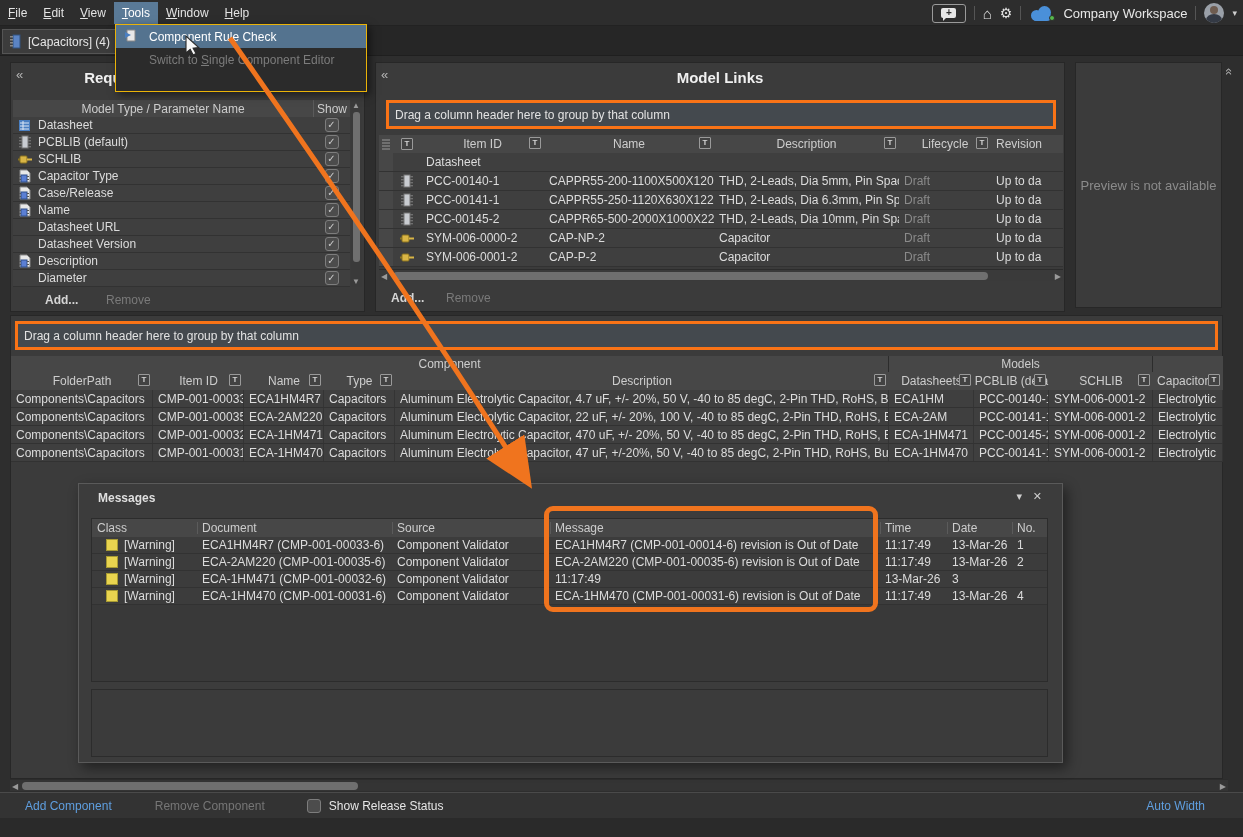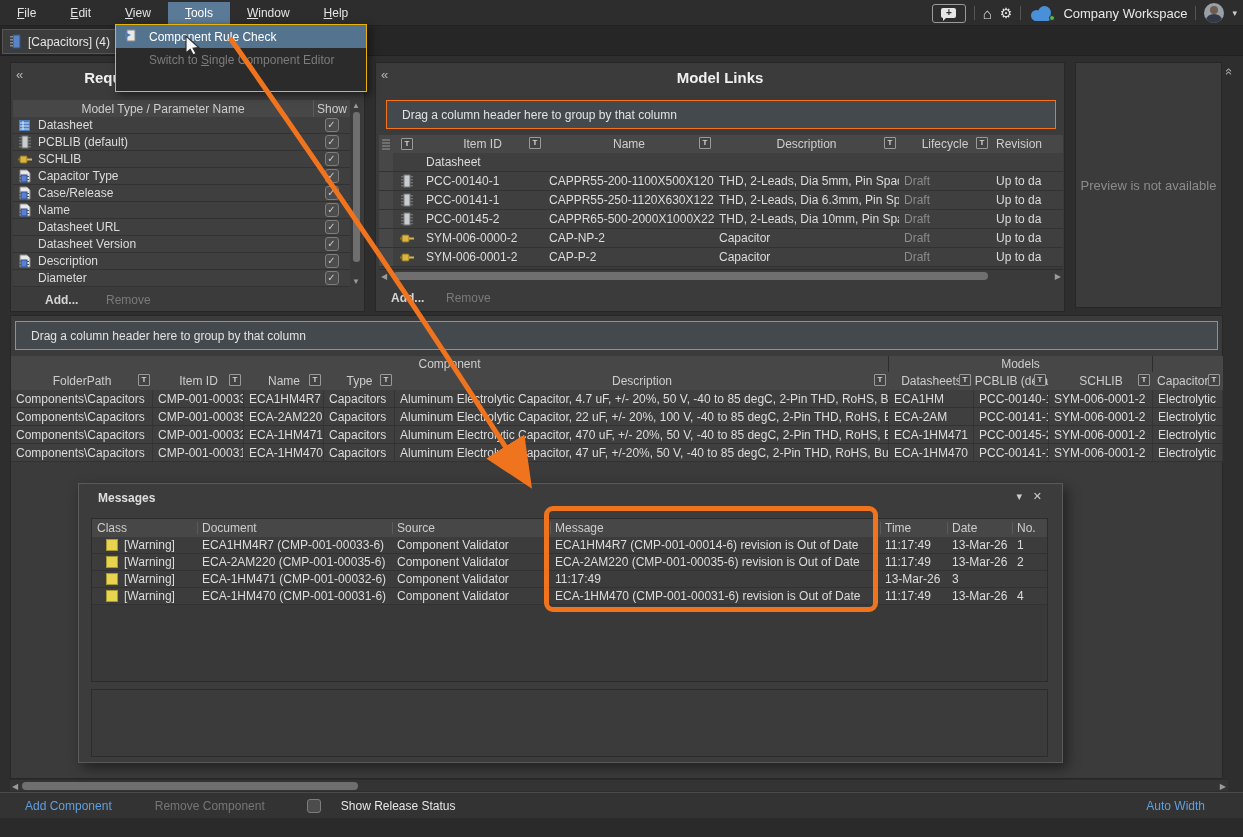--- a/index.html
+++ b/index.html
@@ -1,21 +1,21 @@
 <!DOCTYPE html>
 <html><head>
 <meta charset="utf-8">
 <style>
   * { margin:0; padding:0; box-sizing:border-box; }
   html,body { width:1243px; height:837px; }
   body { position:relative; background:#2e2e2e; font-family:"Liberation Sans",sans-serif; font-size:12px; color:#dcdcdc; overflow:hidden; }
 
   
   #menubar { position:absolute; left:0; top:0; width:1243px; height:26px; background:#2d2d2d; border-bottom:1px solid #222; display:flex; align-items:center; z-index:30; }
-  .menu-item { padding:4px 17px; color:#e3e3e3; cursor:default; }
+  .menu-item { padding:4px 8px; color:#e3e3e3; cursor:default; }
   .menu-item u { text-decoration:underline; }
   .menu-item.active { background:#5a7a97; color:#fff; }
   #menubar-right { position:absolute; right:6px; top:0; height:26px; display:flex; align-items:center; gap:8px; }
   .mb-sep { width:1px; height:14px; background:#555; }
   .chat-btn { width:34px; height:19px; border:1px solid #9a9a9a; border-radius:3px; display:flex; align-items:center; justify-content:center; }
   .chat-bubble { width:15px; height:10px; background:#e6e6e6; border-radius:2px; position:relative; color:#2d2d2d; font-size:10px; font-weight:bold; line-height:9px; text-align:center; }
   .chat-bubble:after { content:""; position:absolute; left:2px; bottom:-3px; border:3px solid transparent; border-top-color:#e6e6e6; border-left-color:#e6e6e6; }
   .glyph-ico { color:#e2e2e2; font-size:15px; line-height:15px; }
   .cloud { position:relative; width:26px; height:15px; }
   .cloud .c1 { position:absolute; left:2px; top:4px; width:11px; height:11px; border-radius:50%; background:#4a90d9; }
@@ -30,21 +30,21 @@
 
   
   #tabbar { position:absolute; left:0; top:26px; width:1243px; height:30px; background:#262626; border-bottom:1px solid #1f1f1f; }
   .tab { position:absolute; left:2px; top:3px; height:25px; background:#3c3c3c; border:1px solid #555; display:flex; align-items:center; gap:6px; padding:0 10px 0 6px; color:#e6e6e6; }
 
   
   .panel { position:absolute; background:#3b3b3b; border:1px solid #272727; }
   .collapse-ico { position:absolute; left:5px; top:4px; color:#b5b5b5; font-size:13px; }
   .panel-title { text-align:center; font-weight:bold; font-size:15px; color:#f0f0f0; padding-top:6px; }
 
-  .groupby { position:absolute; border:1px solid #f97316; background:#44494e; color:#e2e2e2; display:flex; align-items:center; padding-left:15px; }
+  .groupby { position:absolute; border:3px solid #f97316; background:#44494e; color:#e2e2e2; display:flex; align-items:center; padding-left:6px; }
 
   .grid { position:absolute; background:#393939; border:1px solid #2c2c2c; overflow:hidden; }
   .g-head { background:#474747; color:#cdcdcd; }
   .g-row { border-bottom:1px solid #323232; background:#3f3f3f; }
   .g-cell { padding:0 5px; display:flex; align-items:center; overflow:hidden; white-space:nowrap; position:relative; }
   .g-cell.center { justify-content:center; }
   .g-cell .sep { position:absolute; left:0; top:3px; bottom:3px; width:1px; background:#5b5b5b; }
   .dim { color:#8b8b8b; }
   .ficon { width:12px; height:12px; border:1px solid #9a9a9a; background:#424242; color:#d5d5d5; font-size:8px; font-weight:bold; line-height:10px; text-align:center; border-radius:1px; flex:none; }
   .ficon.abs { position:absolute; right:3px; top:2px; }
@@ -623,21 +623,21 @@
 
 <div class="hscroll" style="left:10px; top:779px; width:1218px; background:#343434;">
   <span class="sb-arrow" style="left:2px;">◀</span>
   <div class="thumb" style="left:12px; width:336px;"></div>
   <span class="sb-arrow" style="right:2px;">▶</span>
 </div>
 <div id="footer-bar">
   <span class="link" style="margin-left:25px;">Add Component</span>
   <span class="link disabled" style="margin-left:43px;">Remove Component</span>
   <span class="checkbox" style="margin-left:42px;"></span>
-  <span style="margin-left:20px; color:#e6e6e6;">Show Release Status</span>
+  <span style="margin-left:8px; color:#e6e6e6;">Show Release Status</span>
   <span class="link" style="position:absolute; right:38px;">Auto Width</span>
 </div>
 <div id="bottom-strip"></div>
 
 <div id="annot-rect"></div>
 <svg id="annot-arrow" width="1243" height="837">
   <defs>
     <marker id="ah" markerWidth="10" markerHeight="9" refX="7" refY="4.5" orient="auto">
       <polygon points="0,0 10,4.5 0,9" fill="#f0741e"></polygon>
     </marker>

